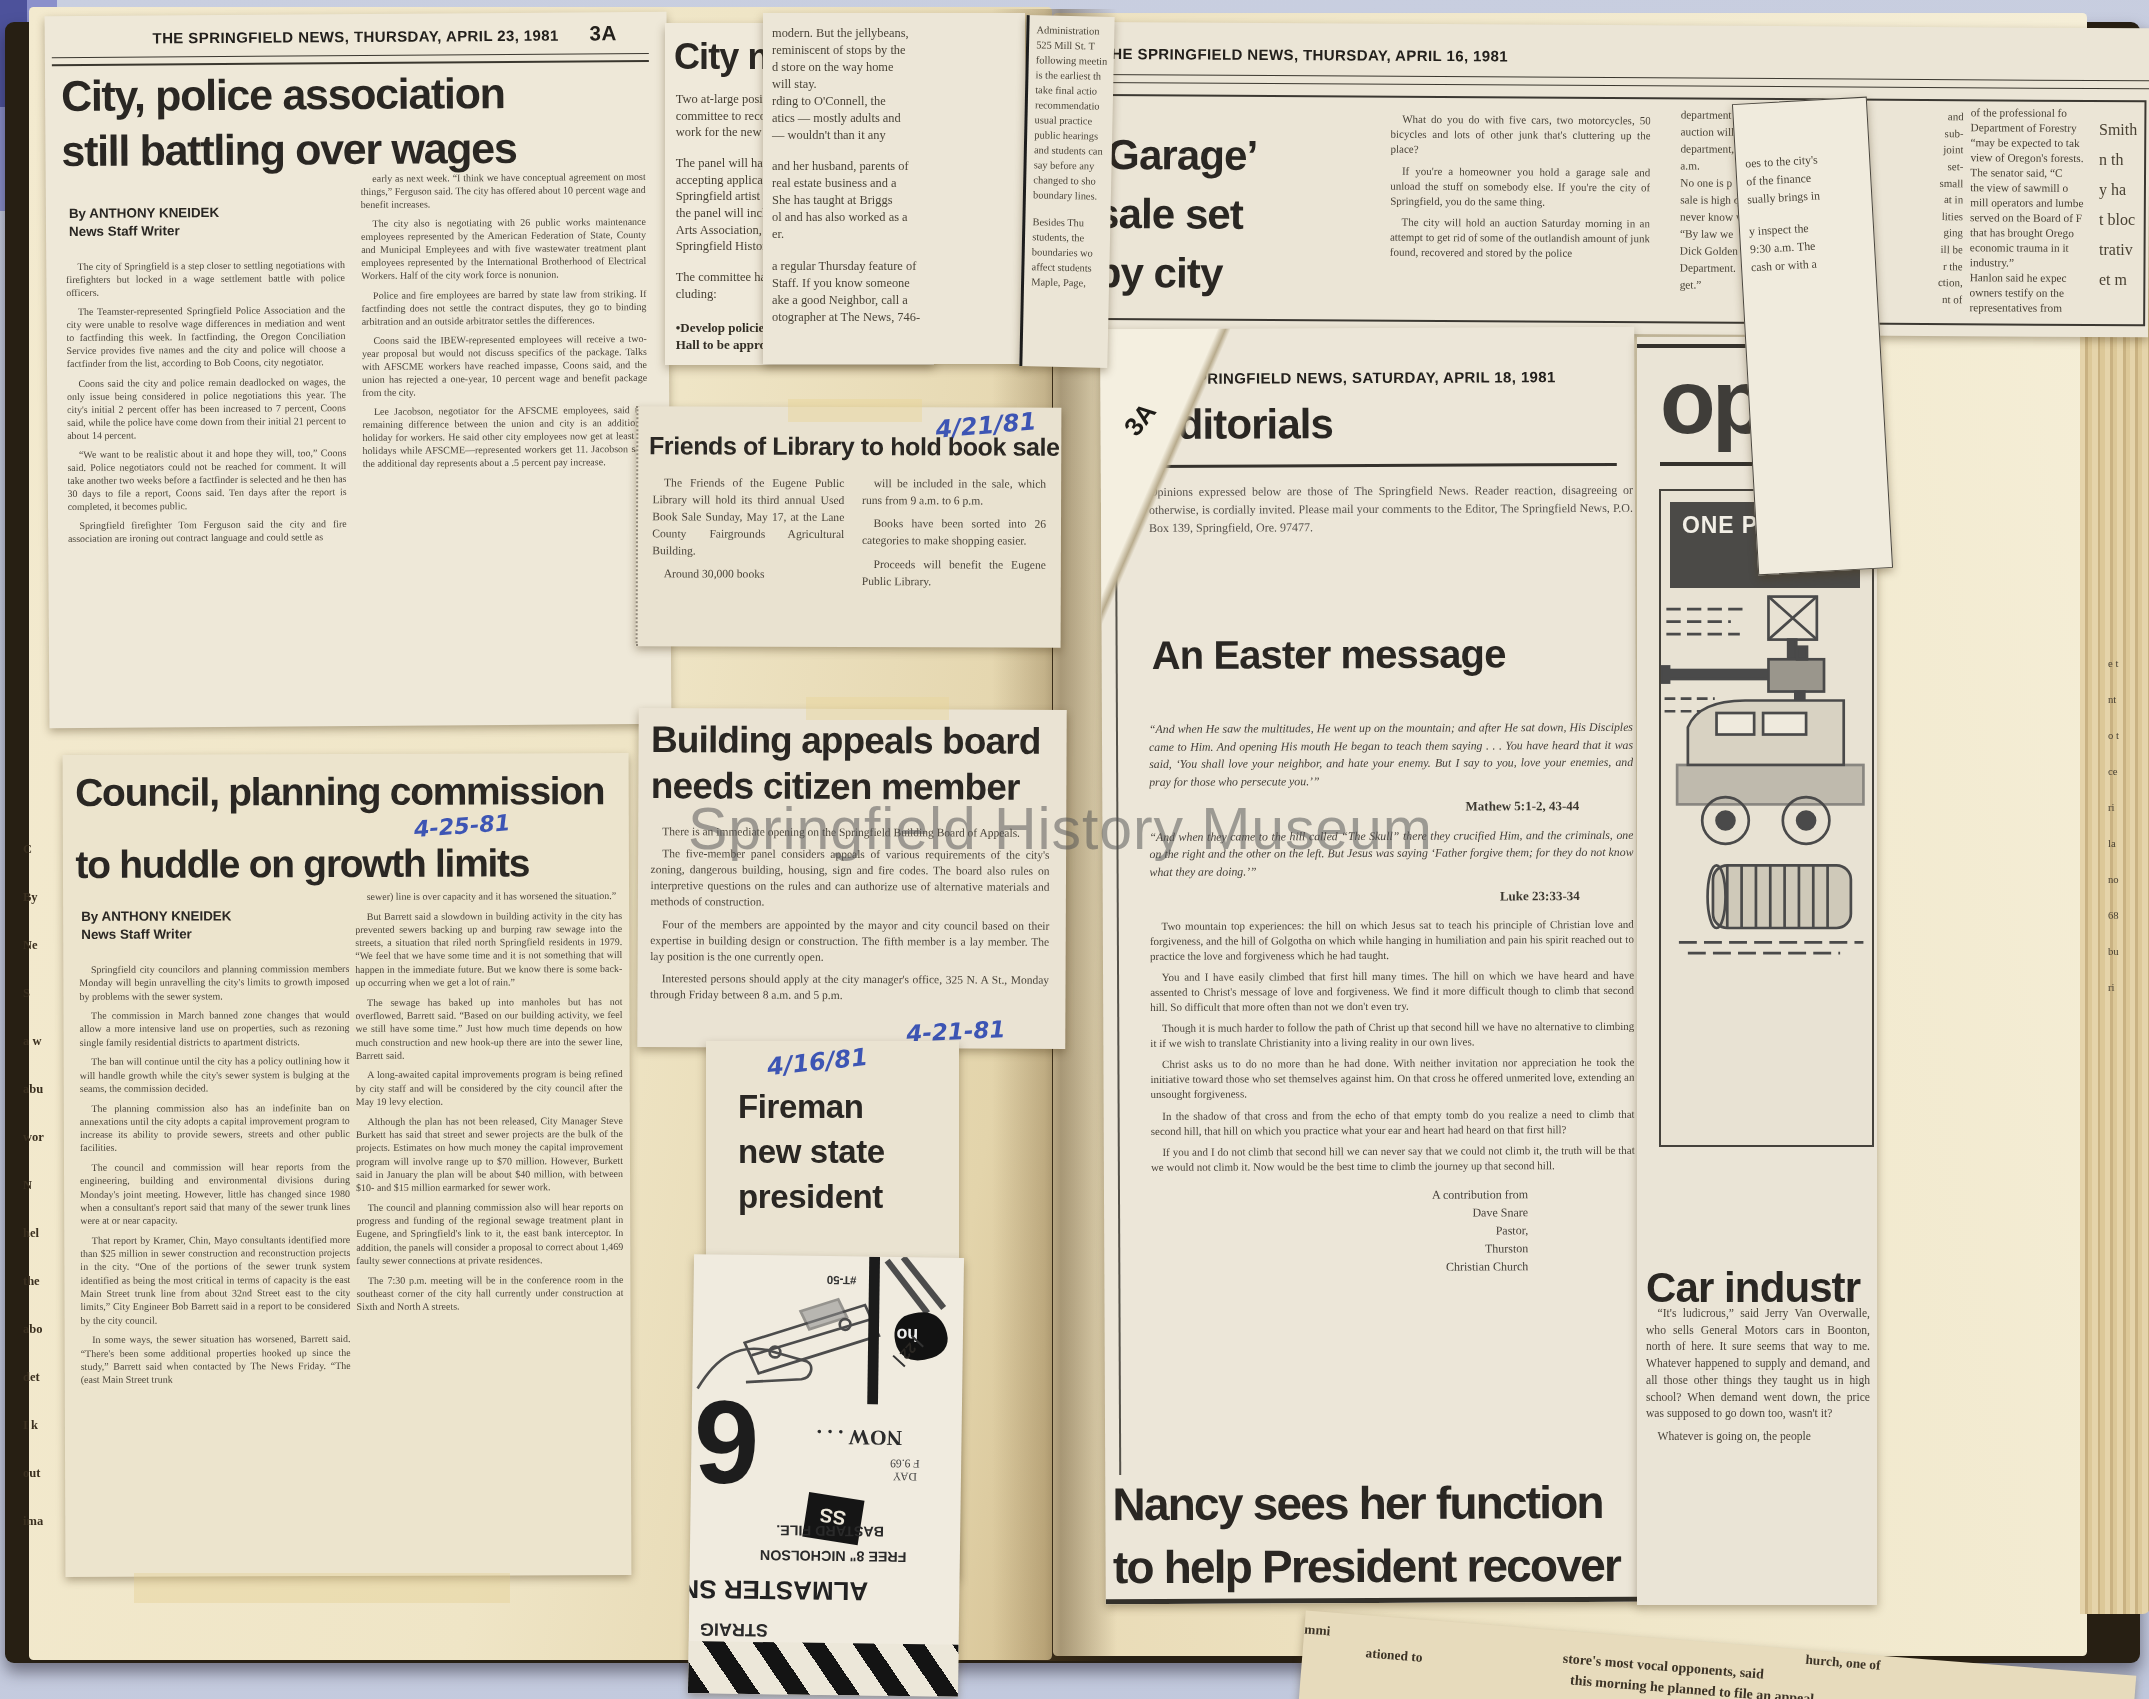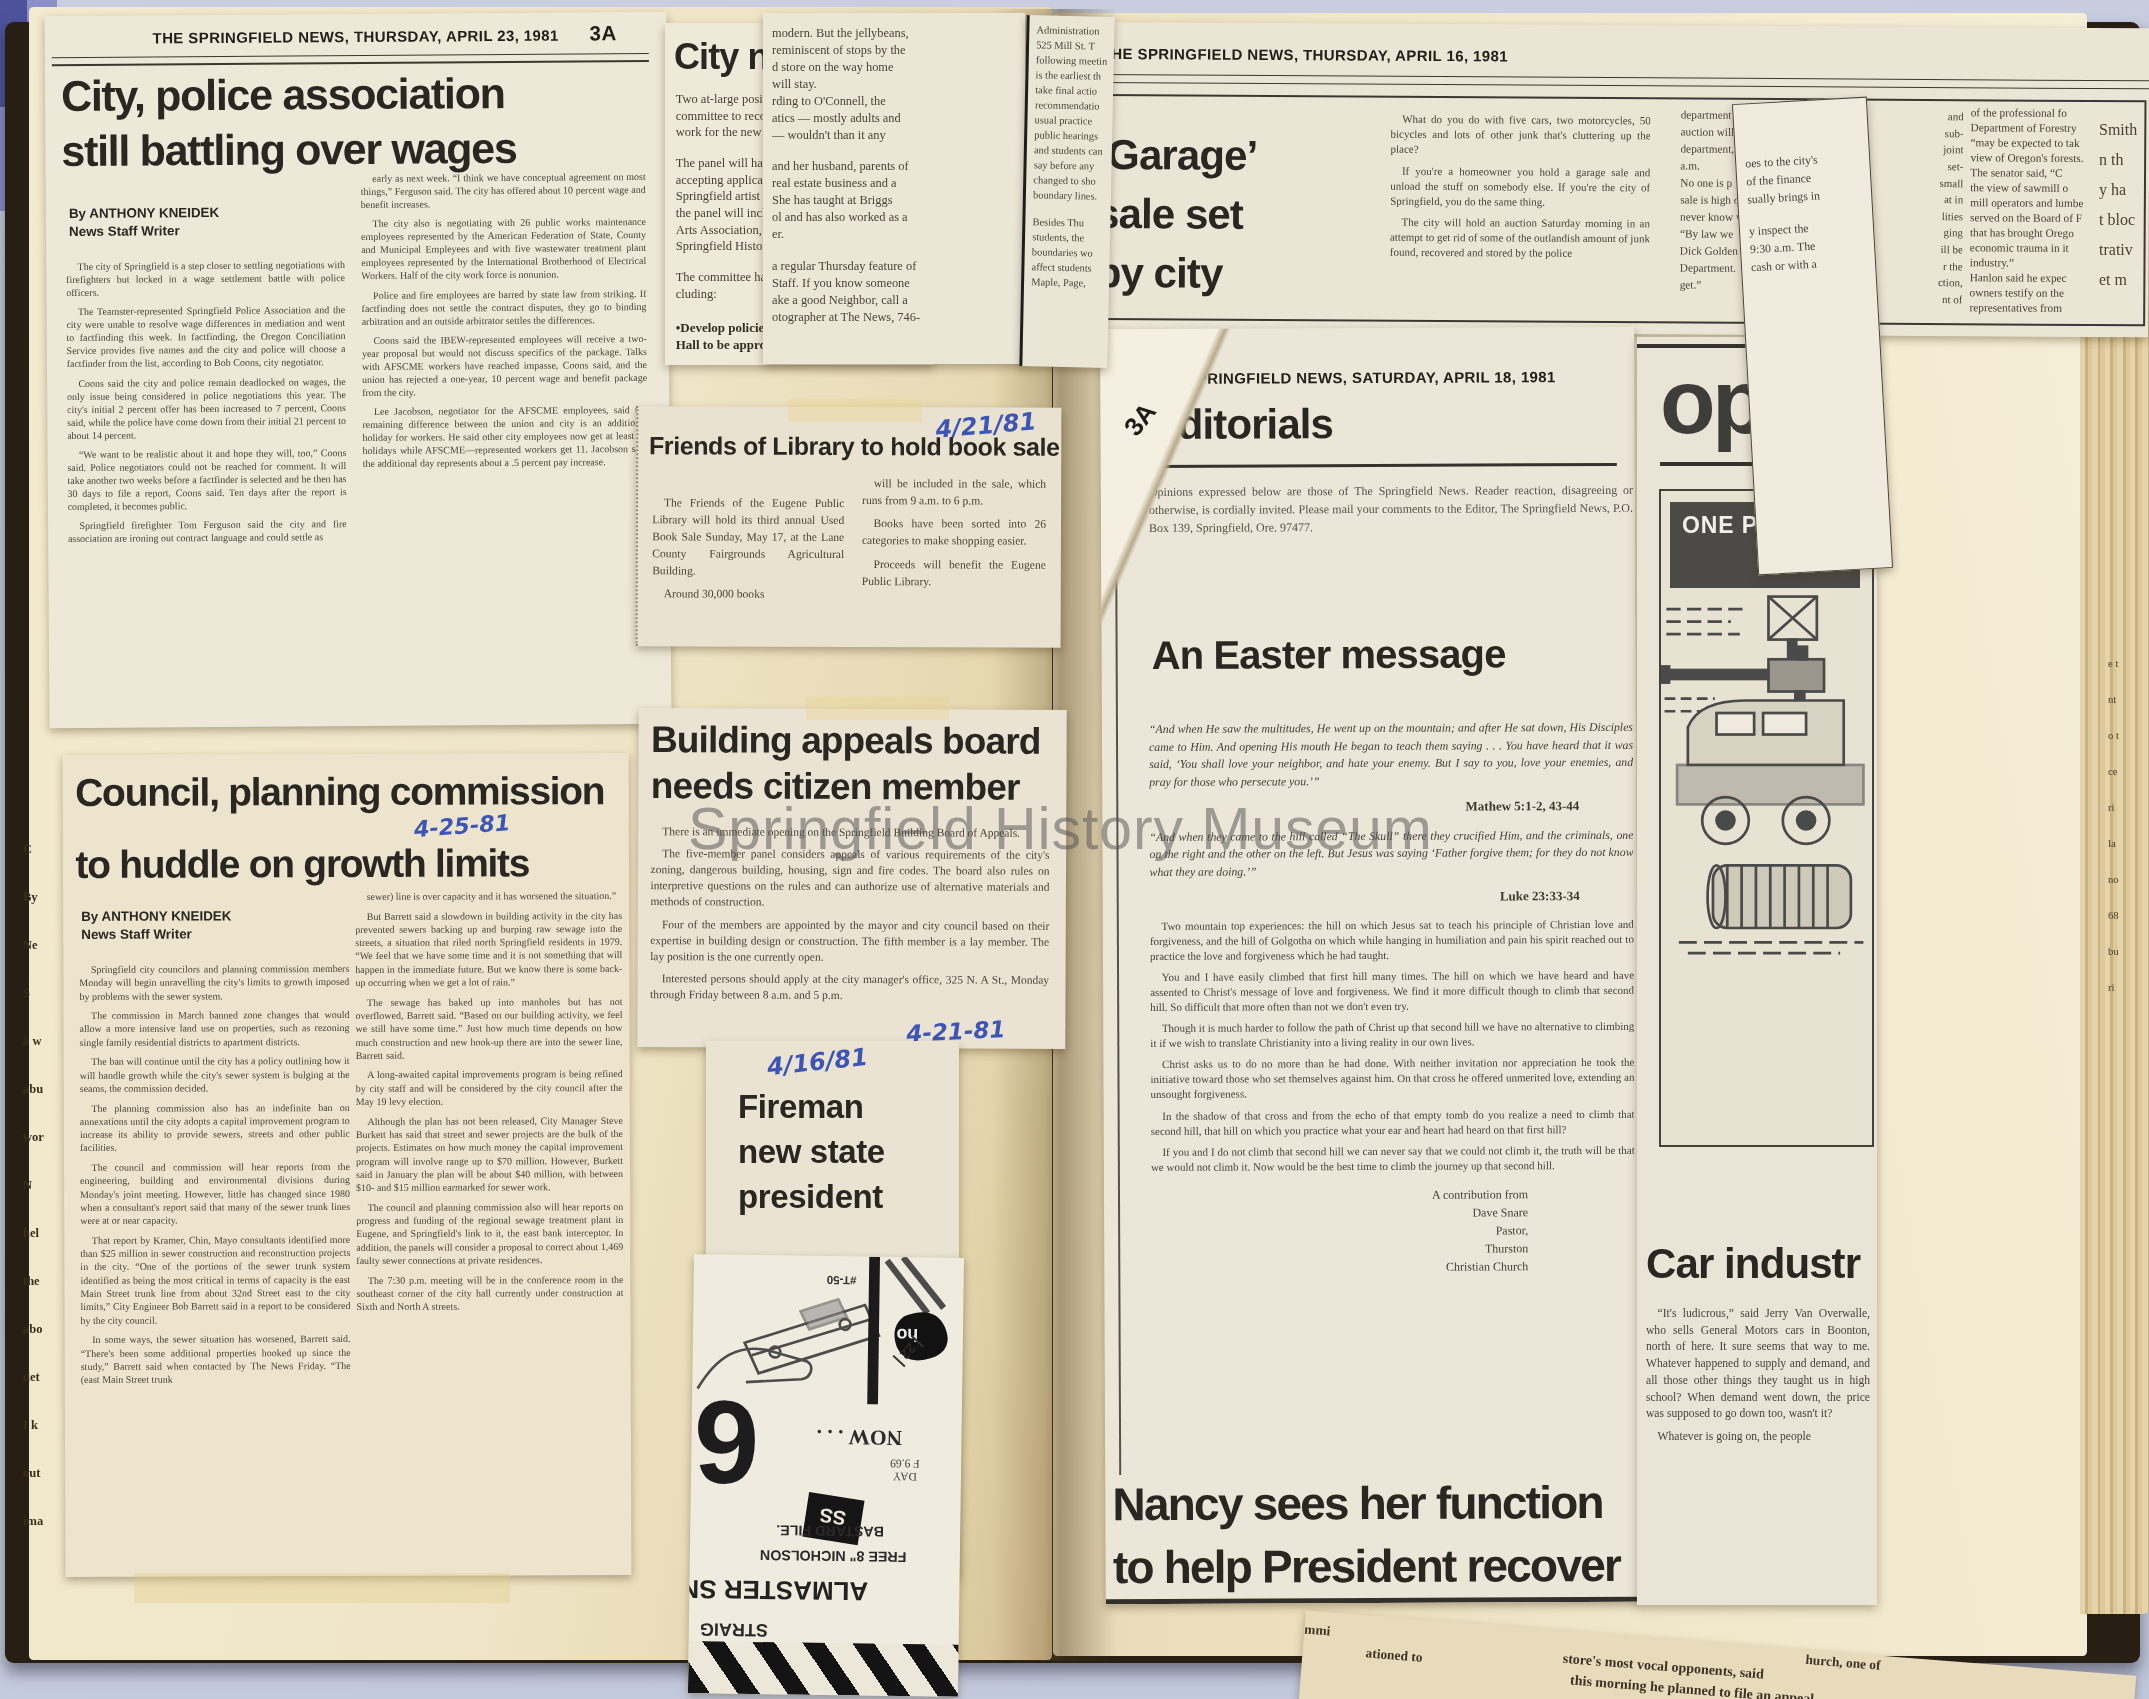--- a/index.html
+++ b/index.html
@@ -138,21 +138,21 @@
       <div class="ln">Besides Thu</div>
       <div class="ln">students, the</div>
       <div class="ln">boundaries wo</div>
       <div class="ln">affect students</div>
       <div class="ln">Maple, Page,</div>
     </div>
 
   <div class="clip" style="left:636px;top:407px;width:423px;height:240px;background:#e9e2d0;border-left:2.7px dotted #8d8577;transform:rotate(.2deg);z-index:4;overflow:hidden;">
     <div class="abs hand" data-bind="left_page.library.date_note" style="right:25px;top:3.6px;font-size:24px;transform:rotate(-5deg);">4/21/81</div>
     <div class="abs hl" data-bind="left_page.library.headline" style="left:10.7px;top:25px;font-size:25px;letter-spacing:-0.4px;white-space:nowrap;">Friends of Library to hold book sale</div>
-    <div class="abs body-col" style="left:14.3px;top:68px;width:192px;font-size:11.6px;line-height:17px;margin-top:20px;">
+    <div class="abs body-col" style="left:14.3px;top:68px;width:192px;font-size:11.6px;line-height:17px;">
         <p>The Friends of the Eugene Public Library will hold its third annual Used Book Sale Sunday, May 17, at the Lane County Fairgrounds Agricultural Building.</p>
         <p>Around 30,000 books</p>
       </div>
     <div class="abs body-col" style="left:224px;top:68px;width:184px;font-size:11.6px;line-height:17px;">
         <p>will be included in the sale, which runs from 9 a.m. to 6 p.m.</p>
         <p>Books have been sorted into 26 categories to make shopping easier.</p>
         <p>Proceeds will benefit the Eugene Public Library.</p>
       </div>
   </div>
 
@@ -376,21 +376,21 @@
             <circle cx="72" cy="256" r="10" fill="#4a4a4a"></circle>
           <circle cx="162" cy="256" r="26"></circle>
             <circle cx="162" cy="256" r="10" fill="#4a4a4a"></circle>
           <rect x="58" y="306" width="154" height="70" rx="16" fill="#cfc9b9"></rect>
           <path d="M74,306 v70 M90,306 v70 M106,306 v70 M122,306 v70 M138,306 v70 M154,306 v70 M170,306 v70 M186,306 v70"></path>
           <ellipse cx="62" cy="341" rx="10" ry="35"></ellipse>
           <path d="M20,392 H226 M30,404 H200" stroke-dasharray="20 8"></path>
         </g>
       </svg>
     </div>
-    <div class="abs hl" data-bind="right_page.car_industry.headline" style="left:9px;top:903px;font-size:42px;letter-spacing:-0.9px;white-space:nowrap;">Car industr</div>
+    <div class="abs hl" data-bind="right_page.car_industry.headline" style="left:9px;top:927px;font-size:42px;letter-spacing:-0.9px;white-space:nowrap;">Car industr</div>
     <div class="abs body-col" style="left:9px;top:969px;width:224px;font-size:11.6px;line-height:16.7px;height:299px;overflow:hidden;">
         <p>“It's ludicrous,” said Jerry Van Overwalle, who sells General Motors cars in Boonton, north of here. It sure seems that way to me. Whatever happened to supply and demand, and all those other things they taught us in high school? When demand went down, the price was supposed to go down too, wasn't it?</p>
         <p>Whatever is going on, the people</p>
       </div>
   </div>
 
   <div class="abs lines" data-bind-lines="right_page.edge_fragments_top" style="left:2099px;top:115px;width:50px;font-size:16px;line-height:30px;color:#4a4234;z-index:6;">
       <div class="ln">Smith</div>
       <div class="ln">n th</div>
       <div class="ln">y ha</div>

